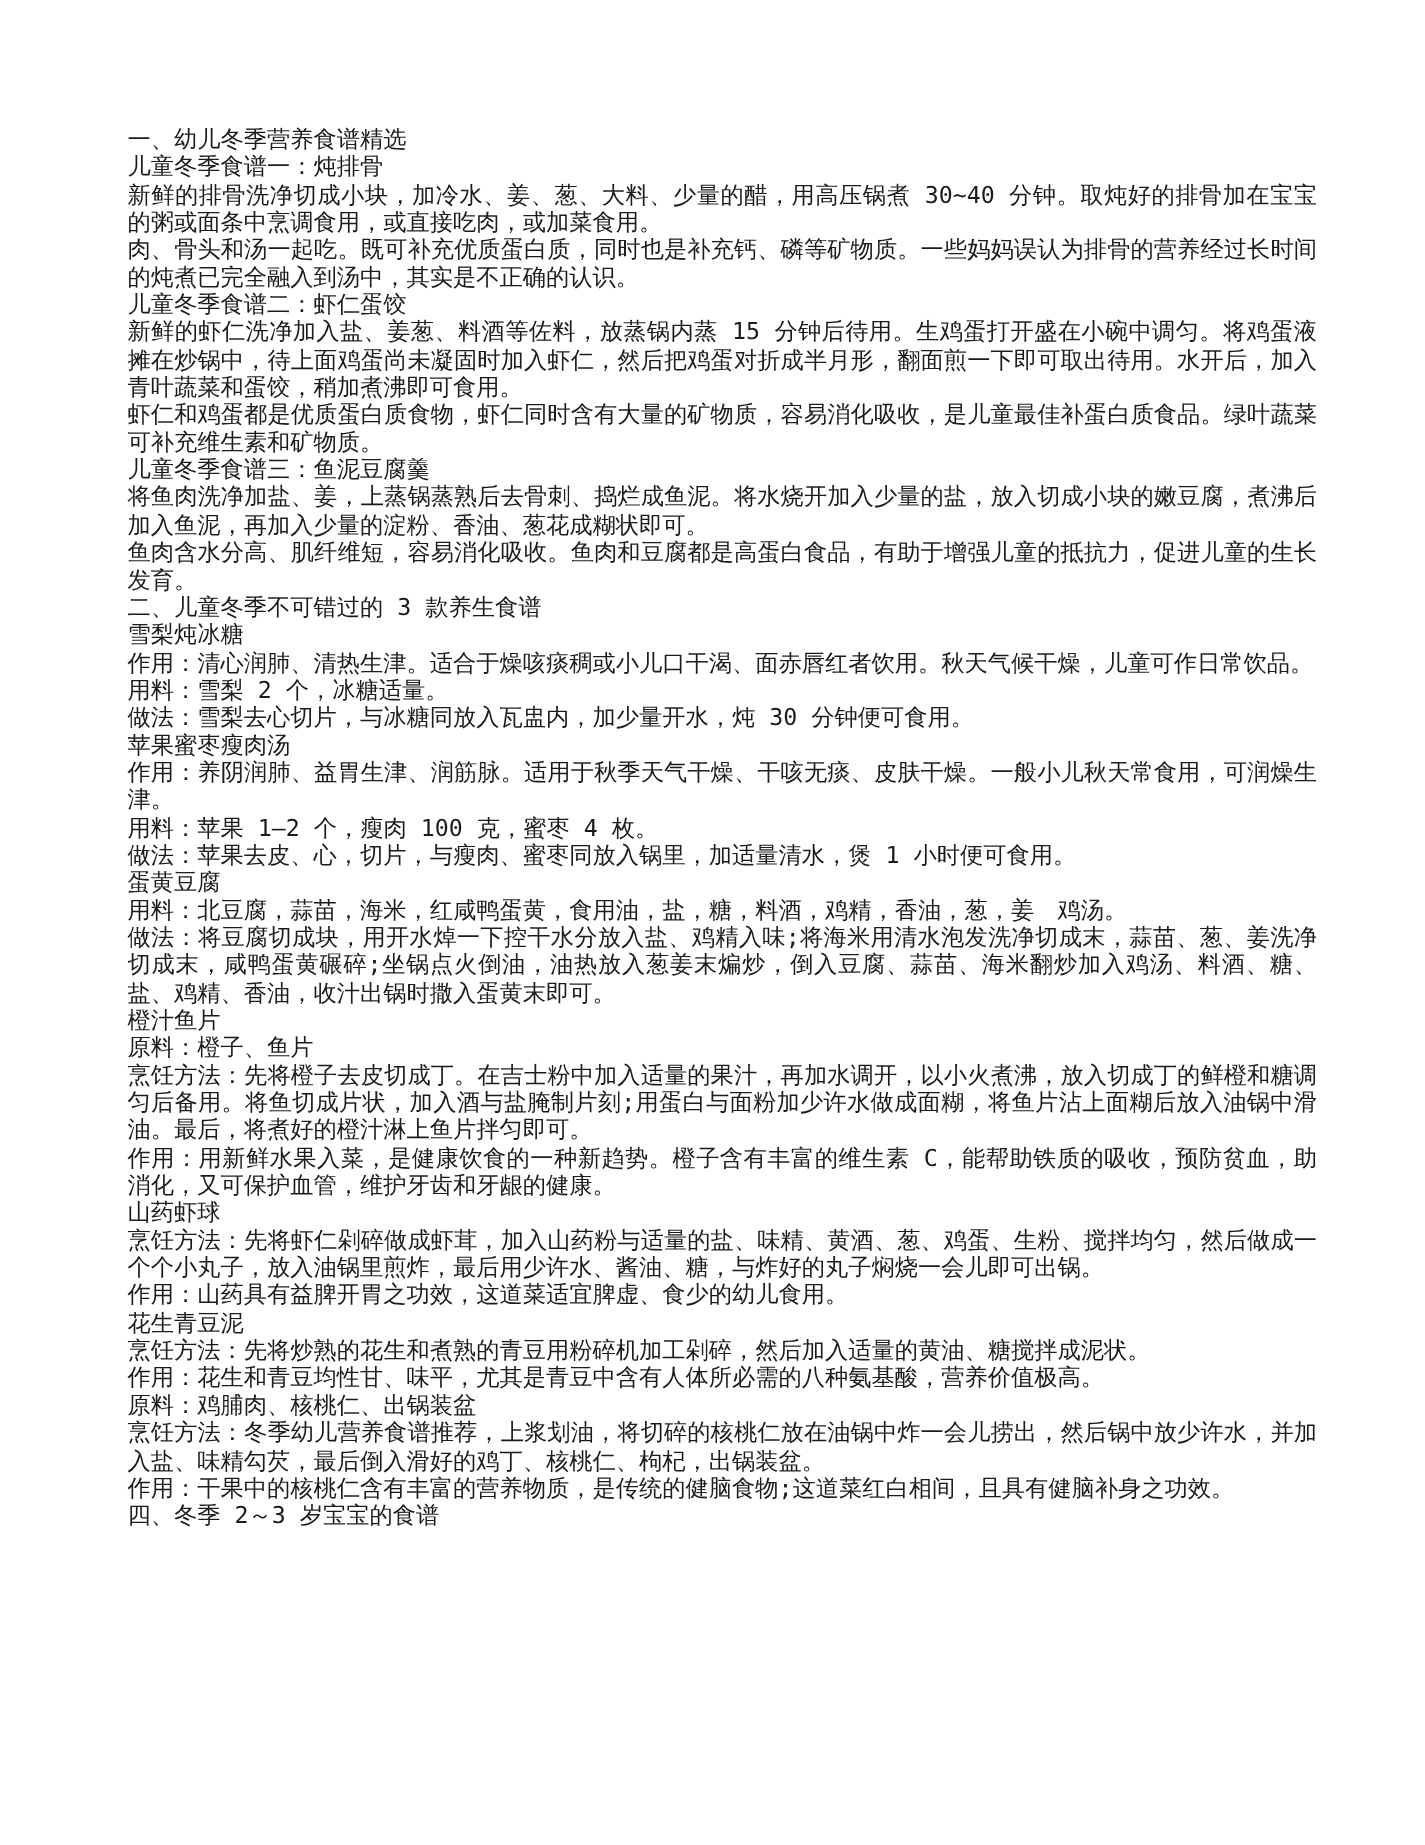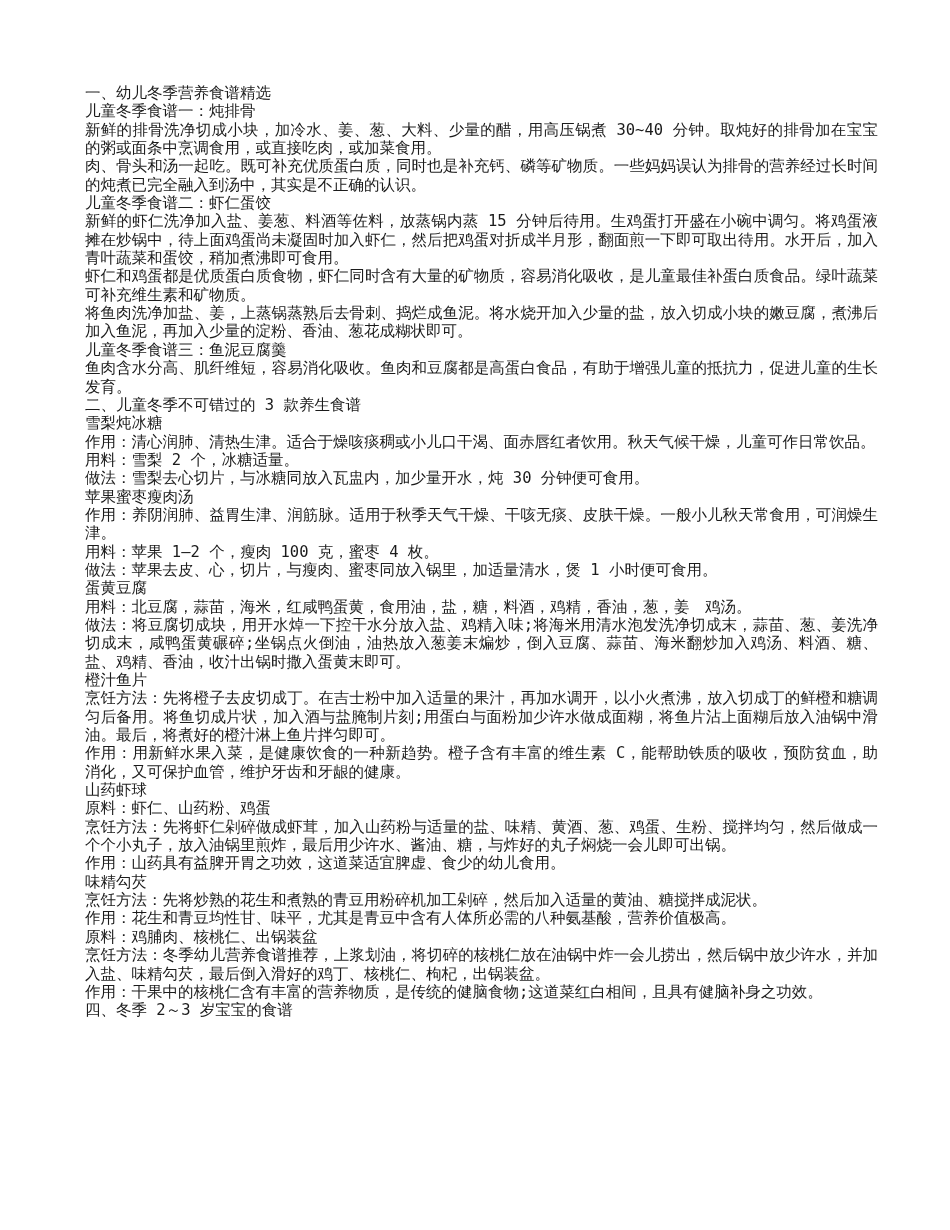--- a/index.html
+++ b/index.html
@@ -45,43 +45,43 @@
 
 <div class="doc-page">
   <div class="doc-content">
       <p class="para">一、幼儿冬季营养食谱精选</p>
       <p class="para">儿童冬季食谱一：炖排骨</p>
       <p class="para">新鲜的排骨洗净切成小块，加冷水、姜、葱、大料、少量的醋，用高压锅煮 30~40 分钟。取炖好的排骨加在宝宝的粥或面条中烹调食用，或直接吃肉，或加菜食用。</p>
       <p class="para">肉、骨头和汤一起吃。既可补充优质蛋白质，同时也是补充钙、磷等矿物质。一些妈妈误认为排骨的营养经过长时间的炖煮已完全融入到汤中，其实是不正确的认识。</p>
       <p class="para">儿童冬季食谱二：虾仁蛋饺</p>
       <p class="para">新鲜的虾仁洗净加入盐、姜葱、料酒等佐料，放蒸锅内蒸 15 分钟后待用。生鸡蛋打开盛在小碗中调匀。将鸡蛋液摊在炒锅中，待上面鸡蛋尚未凝固时加入虾仁，然后把鸡蛋对折成半月形，翻面煎一下即可取出待用。水开后，加入青叶蔬菜和蛋饺，稍加煮沸即可食用。</p>
       <p class="para">虾仁和鸡蛋都是优质蛋白质食物，虾仁同时含有大量的矿物质，容易消化吸收，是儿童最佳补蛋白质食品。绿叶蔬菜可补充维生素和矿物质。</p>
+      <p class="para">儿童冬季食谱三：鱼泥豆腐羹</p>
       <p class="para">将鱼肉洗净加盐、姜，上蒸锅蒸熟后去骨刺、捣烂成鱼泥。将水烧开加入少量的盐，放入切成小块的嫩豆腐，煮沸后加入鱼泥，再加入少量的淀粉、香油、葱花成糊状即可。</p>
-      <p class="para">儿童冬季食谱三：鱼泥豆腐羹</p>
       <p class="para">鱼肉含水分高、肌纤维短，容易消化吸收。鱼肉和豆腐都是高蛋白食品，有助于增强儿童的抵抗力，促进儿童的生长发育。</p>
       <p class="para">二、儿童冬季不可错过的 3 款养生食谱</p>
       <p class="para">雪梨炖冰糖</p>
       <p class="para">作用：清心润肺、清热生津。适合于燥咳痰稠或小儿口干渴、面赤唇红者饮用。秋天气候干燥，儿童可作日常饮品。</p>
       <p class="para">用料：雪梨 2 个，冰糖适量。</p>
       <p class="para">做法：雪梨去心切片，与冰糖同放入瓦盅内，加少量开水，炖 30 分钟便可食用。</p>
       <p class="para">苹果蜜枣瘦肉汤</p>
       <p class="para">作用：养阴润肺、益胃生津、润筋脉。适用于秋季天气干燥、干咳无痰、皮肤干燥。一般小儿秋天常食用，可润燥生津。</p>
       <p class="para">用料：苹果 1—2 个，瘦肉 100 克，蜜枣 4 枚。</p>
       <p class="para">做法：苹果去皮、心，切片，与瘦肉、蜜枣同放入锅里，加适量清水，煲 1 小时便可食用。</p>
       <p class="para">蛋黄豆腐</p>
       <p class="para">用料：北豆腐，蒜苗，海米，红咸鸭蛋黄，食用油，盐，糖，料酒，鸡精，香油，葱，姜　鸡汤。</p>
       <p class="para">做法：将豆腐切成块，用开水焯一下控干水分放入盐、鸡精入味;将海米用清水泡发洗净切成末，蒜苗、葱、姜洗净切成末，咸鸭蛋黄碾碎;坐锅点火倒油，油热放入葱姜末煸炒，倒入豆腐、蒜苗、海米翻炒加入鸡汤、料酒、糖、盐、鸡精、香油，收汁出锅时撒入蛋黄末即可。</p>
       <p class="para">橙汁鱼片</p>
+      <p class="para">原料：橙子、鱼片</p>
       <p class="para">烹饪方法：先将橙子去皮切成丁。在吉士粉中加入适量的果汁，再加水调开，以小火煮沸，放入切成丁的鲜橙和糖调匀后备用。将鱼切成片状，加入酒与盐腌制片刻;用蛋白与面粉加少许水做成面糊，将鱼片沾上面糊后放入油锅中滑油。最后，将煮好的橙汁淋上鱼片拌匀即可。</p>
       <p class="para">作用：用新鲜水果入菜，是健康饮食的一种新趋势。橙子含有丰富的维生素 C，能帮助铁质的吸收，预防贫血，助消化，又可保护血管，维护牙齿和牙龈的健康。</p>
       <p class="para">山药虾球</p>
-      <p class="para">原料：虾仁、山药粉、鸡蛋</p>
       <p class="para">烹饪方法：先将虾仁剁碎做成虾茸，加入山药粉与适量的盐、味精、黄酒、葱、鸡蛋、生粉、搅拌均匀，然后做成一个个小丸子，放入油锅里煎炸，最后用少许水、酱油、糖，与炸好的丸子焖烧一会儿即可出锅。</p>
       <p class="para">作用：山药具有益脾开胃之功效，这道菜适宜脾虚、食少的幼儿食用。</p>
-      <p class="para">味精勾芡</p>
+      <p class="para">花生青豆泥</p>
       <p class="para">烹饪方法：先将炒熟的花生和煮熟的青豆用粉碎机加工剁碎，然后加入适量的黄油、糖搅拌成泥状。</p>
       <p class="para">作用：花生和青豆均性甘、味平，尤其是青豆中含有人体所必需的八种氨基酸，营养价值极高。</p>
       <p class="para">原料：鸡脯肉、核桃仁、出锅装盆</p>
       <p class="para">烹饪方法：冬季幼儿营养食谱推荐，上浆划油，将切碎的核桃仁放在油锅中炸一会儿捞出，然后锅中放少许水，并加入盐、味精勾芡，最后倒入滑好的鸡丁、核桃仁、枸杞，出锅装盆。</p>
       <p class="para">作用：干果中的核桃仁含有丰富的营养物质，是传统的健脑食物;这道菜红白相间，且具有健脑补身之功效。</p>
       <p class="para">四、冬季 2～3 岁宝宝的食谱</p>
     </div>
 </div>
 
 </body></html>

